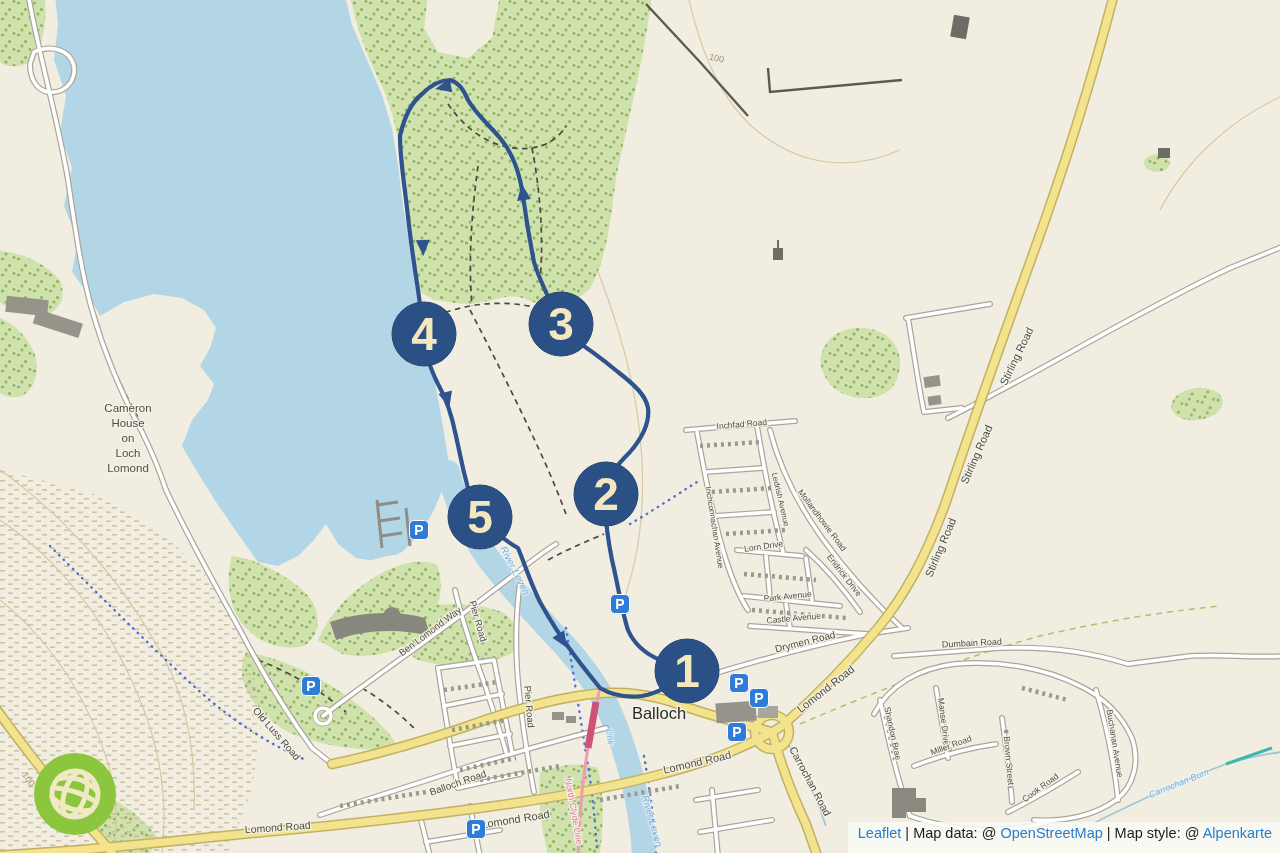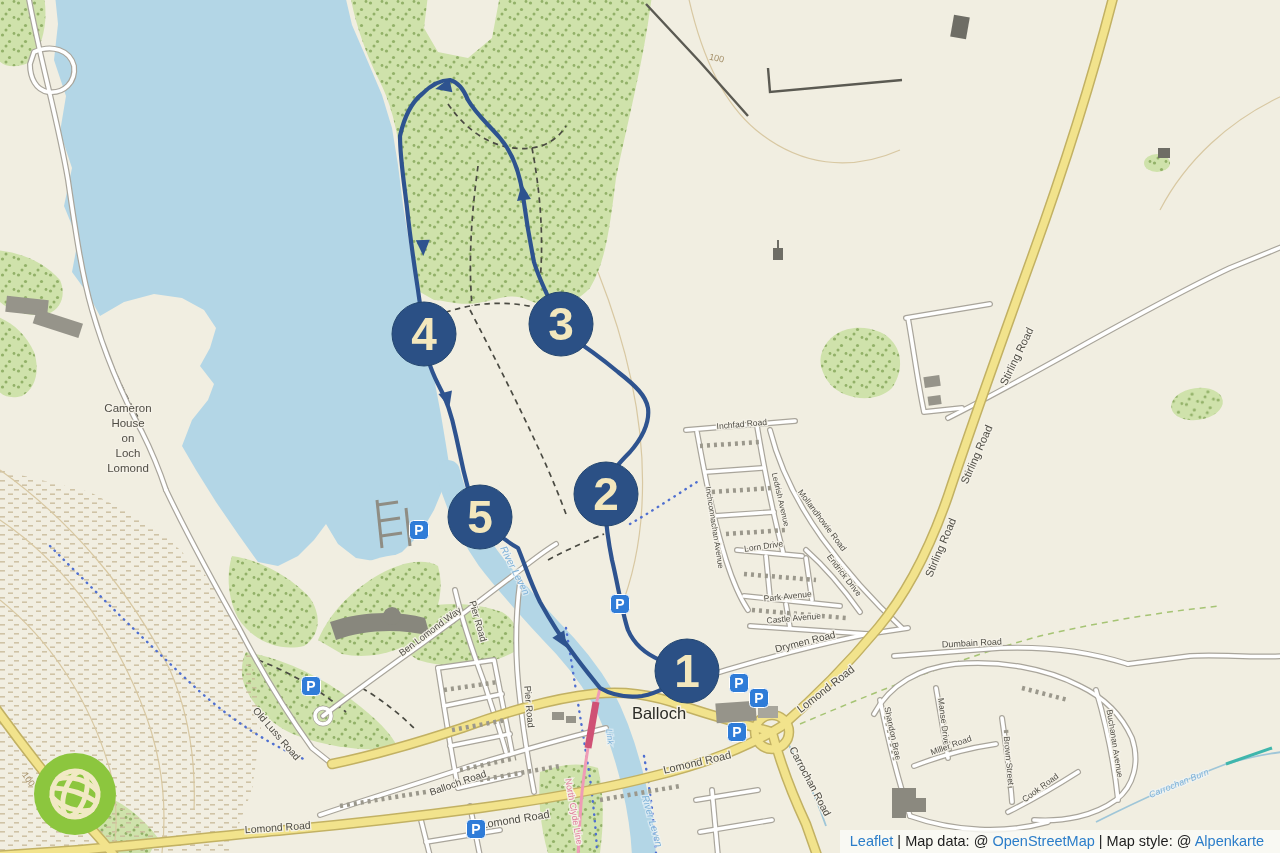--- a/index.html
+++ b/index.html
@@ -14,22 +14,22 @@
   text{font-family:"Liberation Sans",sans-serif;}
   .lbl{text-anchor:middle;paint-order:stroke;stroke:rgba(245,242,232,.92);stroke-width:2.6px;}
   .lbl-road{fill:#4f4d45;}
   .lbl-water{fill:#7fb2d9;font-style:italic;stroke:rgba(238,246,250,.55);}
   .lbl-rail{fill:#e07b9a;}
   .lbl-contour{fill:#a5906a;stroke:none;}
   .lbl-town{fill:#2b2b26;font-size:16.5px;stroke-width:3px;}
   .lbl-place{fill:#504d45;font-size:11.5px;}
   .marker-num{text-anchor:middle;font-weight:bold;font-size:46px;fill:var(--marker-text);}
   .p-letter{text-anchor:middle;font-weight:bold;font-size:14px;fill:#fff;}
-  #attribution{position:absolute;right:0;bottom:0;height:23px;line-height:23px;
-    background:rgba(250,250,246,.85);padding:0 16px 0 10px;font-size:14.5px;color:#1d1d1d;
+  #attribution{position:absolute;right:0;bottom:0;height:31px;line-height:23px;
+    background:rgba(250,250,246,.85);padding:0 8px 0 10px;font-size:14.5px;color:#1d1d1d;
     white-space:nowrap;}
   #attribution a{color:var(--link);text-decoration:none;cursor:pointer;}
 </style>
 </head>
 <body>
 
 <div id="stage">
 <svg width="1280" height="853" viewBox="0 0 1280 853">
   <defs>
     <pattern id="forestDots" width="16" height="16" patternUnits="userSpaceOnUse">

